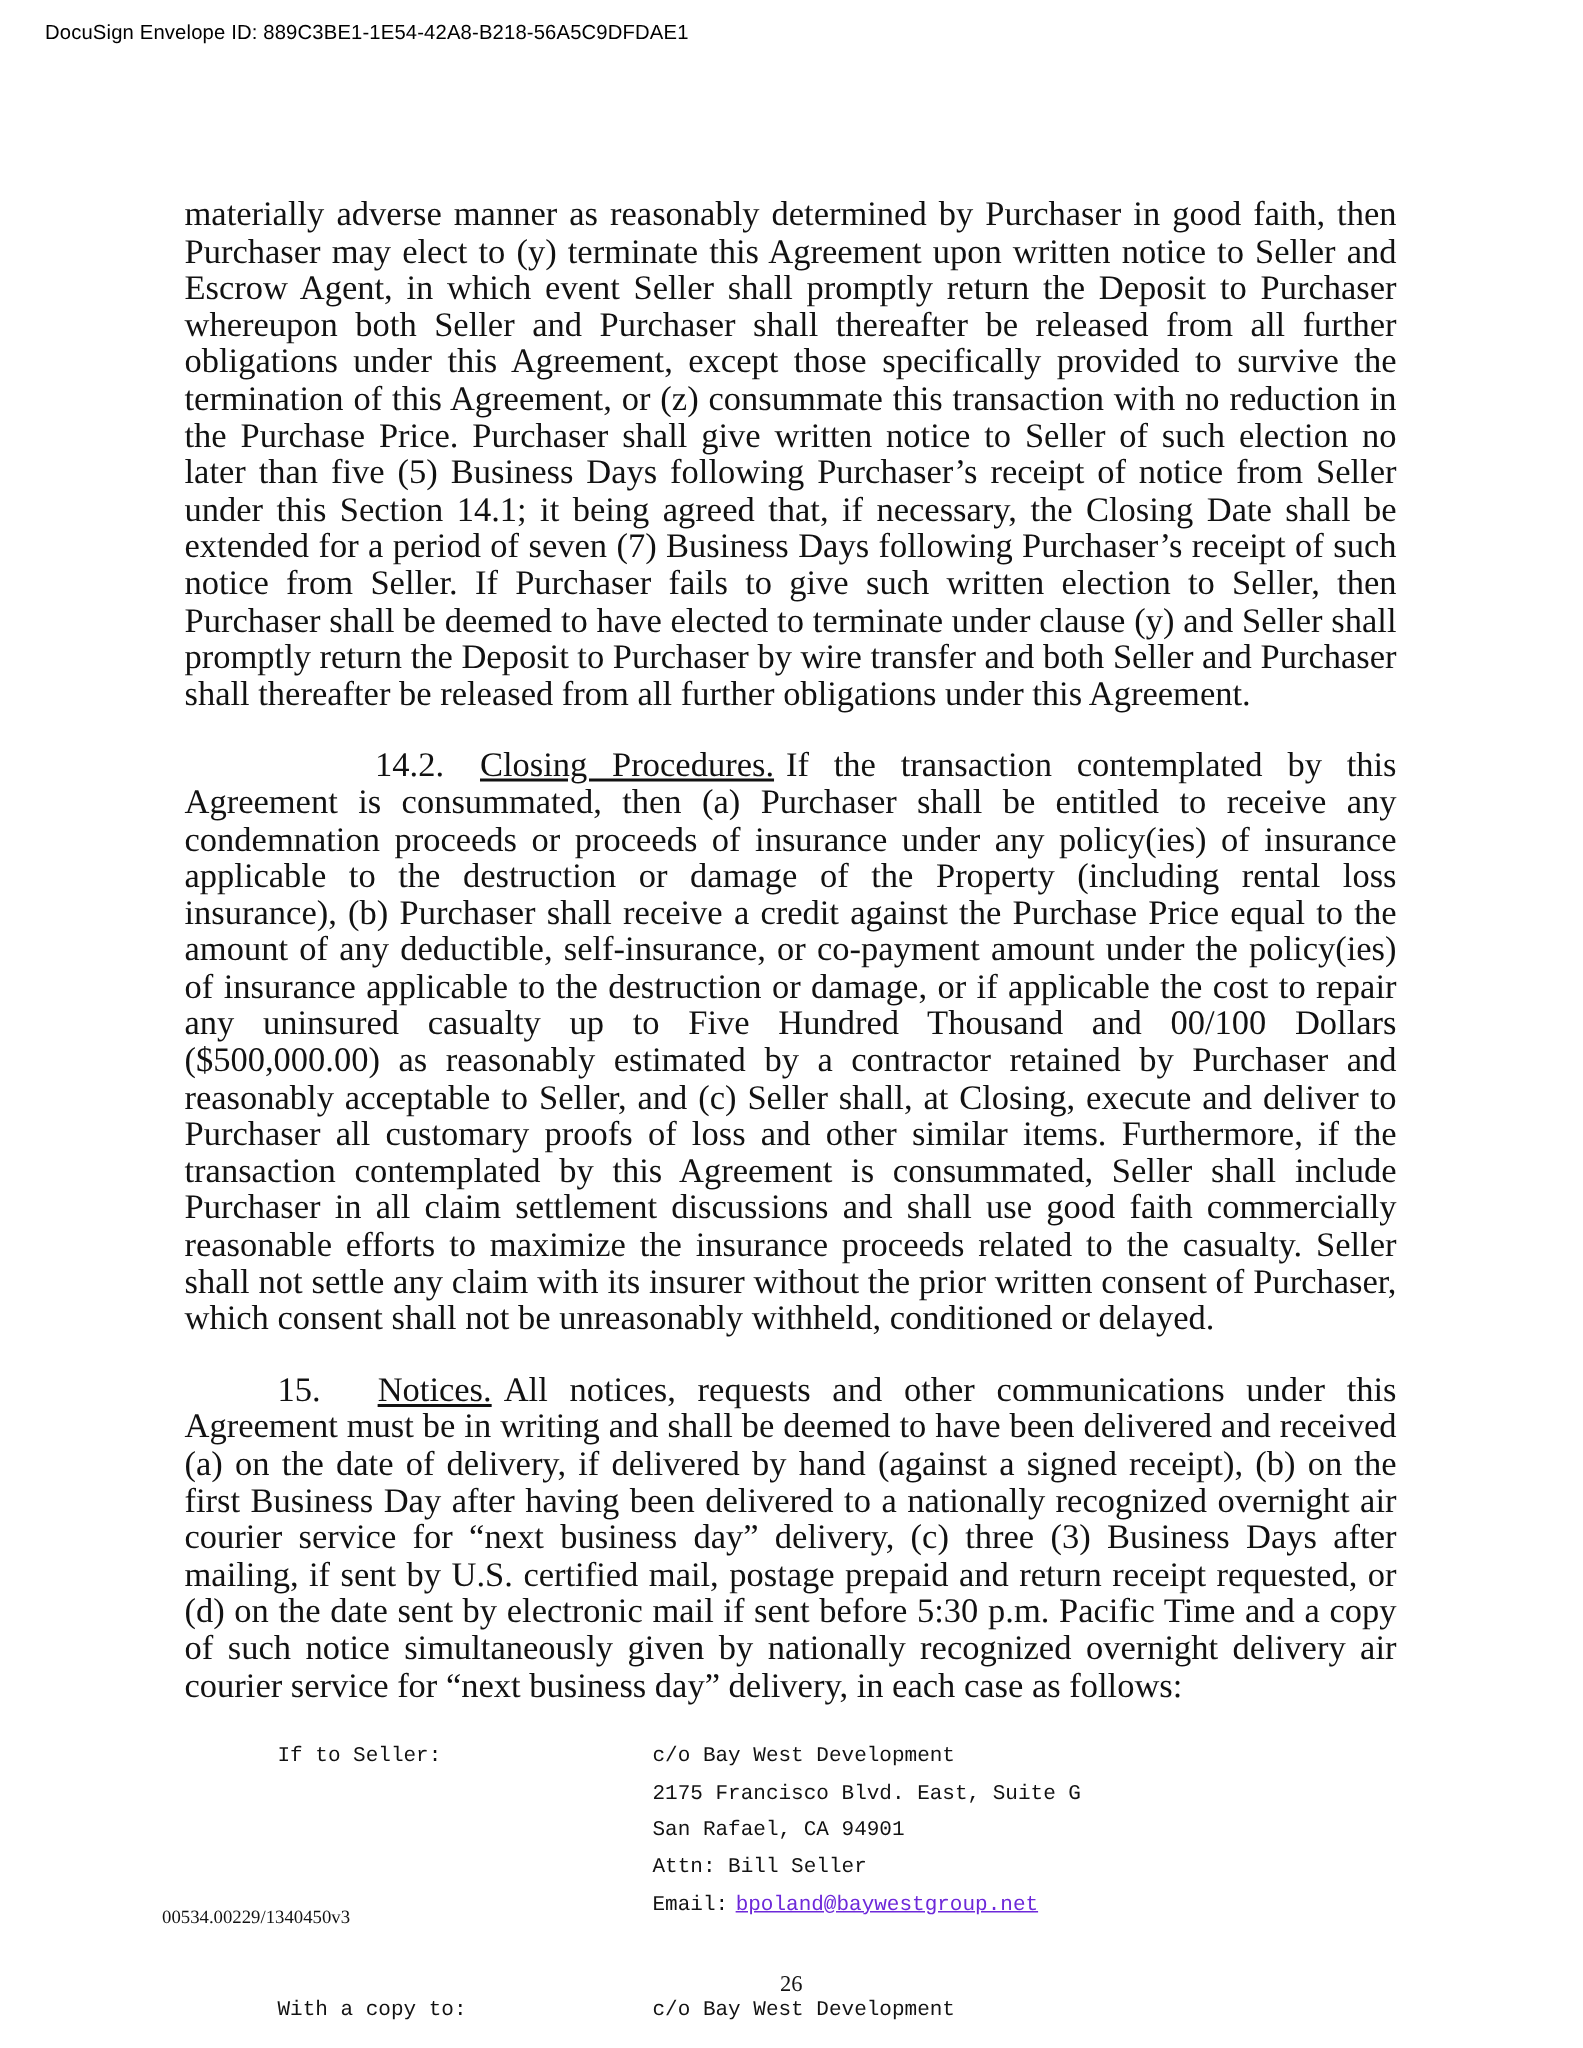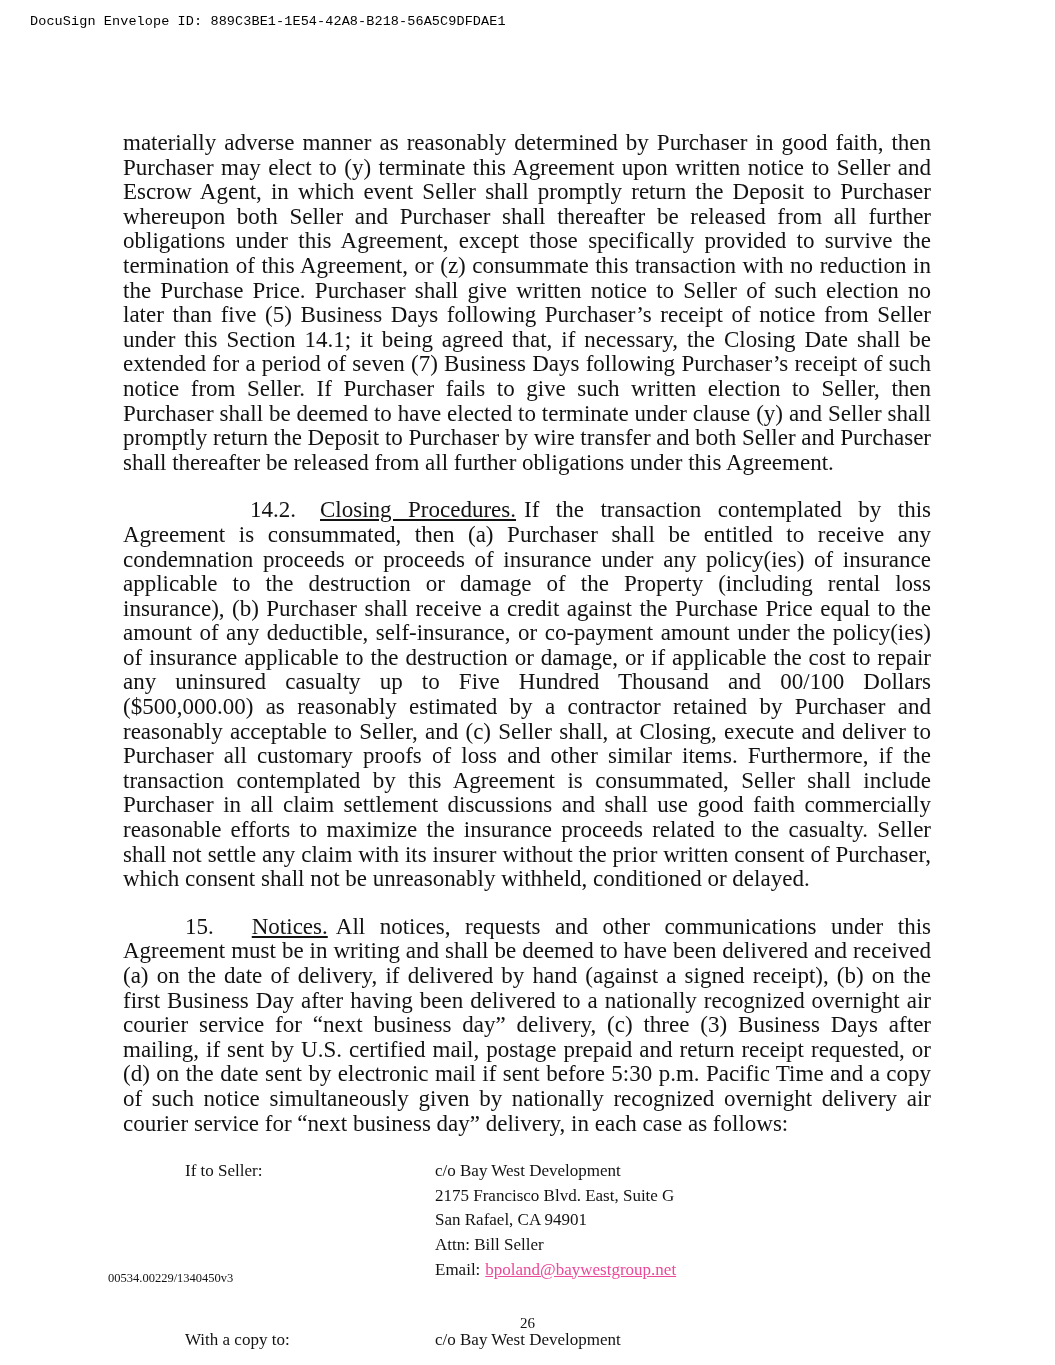--- a/index.html
+++ b/index.html
@@ -9,21 +9,21 @@
     background: #ffffff;
     position: relative;
     font-family: "Liberation Serif", serif;
     color: #121212;
     overflow: hidden;
   }
   .docusign-header {
     position: absolute;
     top: 14px;
     left: 30px;
-    font-family: Liberation Mono, monospace;
+    font-family: Liberation Sans, sans-serif;
     font-size: 13.5px;
     color: #000000;
     letter-spacing: 0.1px;
   }
   .content {
     position: absolute;
     left: 123px;
     top: 131px;
     width: 808px;
   }
@@ -37,36 +37,37 @@
   .indent-md { text-indent: 62px; }
   .sec-num { white-space: nowrap; }
   .gap-md { margin-right: 24px; }
   .gap-lg { margin-right: 38px; }
   .sec-title {
     text-decoration: underline;
     margin-right: 8px;
   }
   .notice-block {
     margin-top: 18px;
-    font-size: 17px;
+    font-size: 14px;
     line-height: 24.6px;
+    font-family: Liberation Mono, monospace;
   }
   .notice-row {
     display: flex;
     padding-left: 62px;
   }
   .notice-label {
     width: 250px;
     flex: 0 0 250px;
   }
   .notice-value { flex: 1; }
   .copy-row { margin-top: 46px; }
   .email-label { margin-right: 5px; }
   a.email-link {
-    color: #ec4899;
+    color: #6d28d9;
     text-decoration: underline;
     cursor: pointer;
   }
   .footer-doc-number {
     position: absolute;
     left: 108px;
     top: 1271px;
     font-size: 12.5px;
     color: #121212;
   }

